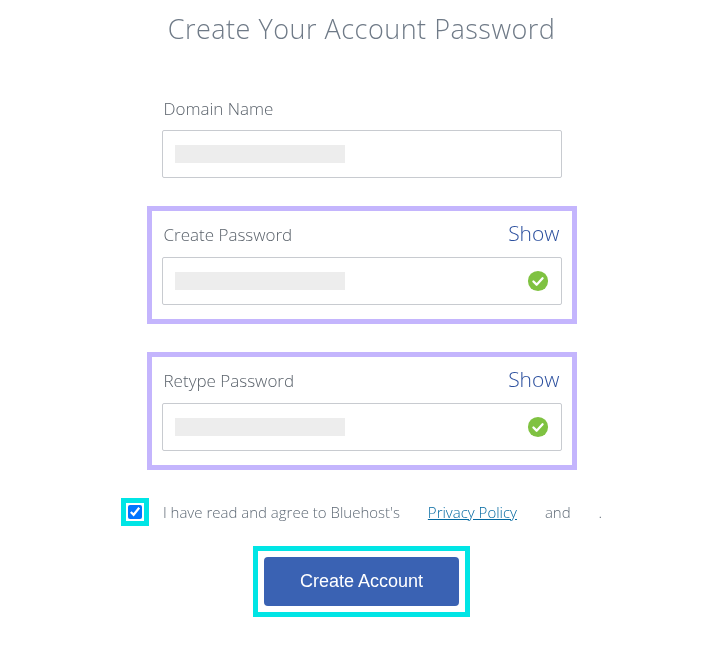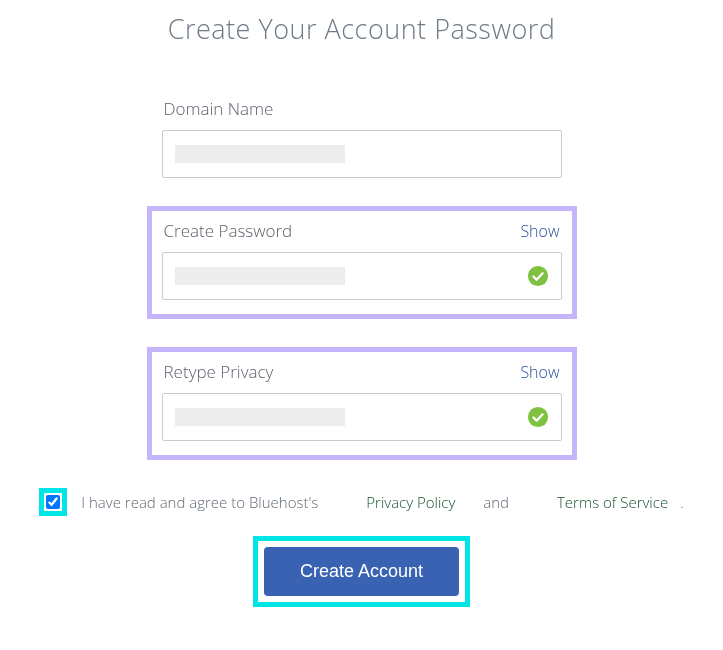--- a/index.html
+++ b/index.html
@@ -40,21 +40,21 @@
       align-items: baseline;
       margin-bottom: 10px;
       padding: 0 2px;
     }
     .field-label {
       font-size: 17px;
       font-weight: 300;
       color: #5a626b;
     }
     .show-link {
-      font-size: 16px;
+      font-size: 21px;
       font-weight: 300;
       color: #2b4f9e;
       cursor: pointer;
     }
     .input-box {
       position: relative;
       width: 100%;
       height: 48px;
       border: 1px solid #c8cbd0;
       border-radius: 2px;
@@ -97,23 +97,23 @@
       border: 5px solid #00e5e5;
       padding: 2px;
       margin-right: 2px;
     }
     .terms-checkbox {
       width: 14px;
       height: 14px;
       margin: 0;
     }
     .link {
-      color: #14532d;
+      color: #0369a1;
+      text-decoration: underline;
       cursor: pointer;
-      margin-left: 20px;
     }
     .button-row {
       display: flex;
       justify-content: center;
     }
     .button-highlight {
       border: 5px solid #00e5e5;
       padding: 6px;
       display: inline-block;
     }
@@ -156,21 +156,21 @@
           <svg viewBox="0 0 24 24" width="22" height="22">
             <circle cx="12" cy="12" r="11" fill="#7fc241"></circle>
             <path d="M7 12.5 L10.5 16 L17 9" stroke="#ffffff" stroke-width="2.5" fill="none" stroke-linecap="round" stroke-linejoin="round"></path>
           </svg>
         </span>
       </div>
     </div>
 
     <div class="field-block highlight-block">
       <div class="label-row">
-        <span class="field-label">Retype Privacy</span>
+        <span class="field-label">Retype Password</span>
         <span class="show-link">Show</span>
       </div>
       <div class="input-box">
         <span class="masked-value"></span>
         <span class="check-icon">
           <svg viewBox="0 0 24 24" width="22" height="22">
             <circle cx="12" cy="12" r="11" fill="#7fc241"></circle>
             <path d="M7 12.5 L10.5 16 L17 9" stroke="#ffffff" stroke-width="2.5" fill="none" stroke-linecap="round" stroke-linejoin="round"></path>
           </svg>
         </span>
@@ -182,21 +182,20 @@
   <div class="terms-row">
     <span class="checkbox-highlight">
       <input type="checkbox" class="terms-checkbox" checked="" style="">
     </span>
     <span>I have read and agree to Bluehost's</span>
     <span>&nbsp;</span>
     <span class="link">Privacy Policy</span>
     <span>&nbsp;</span>
     <span>and</span>
     <span>&nbsp;</span>
-    <span class="link">Terms of Service</span>
     <span>.</span>
   </div>
 
   <div class="button-row">
     <span class="button-highlight">
       <button class="create-btn">Create Account</button>
     </span>
   </div>
 
 </div>

